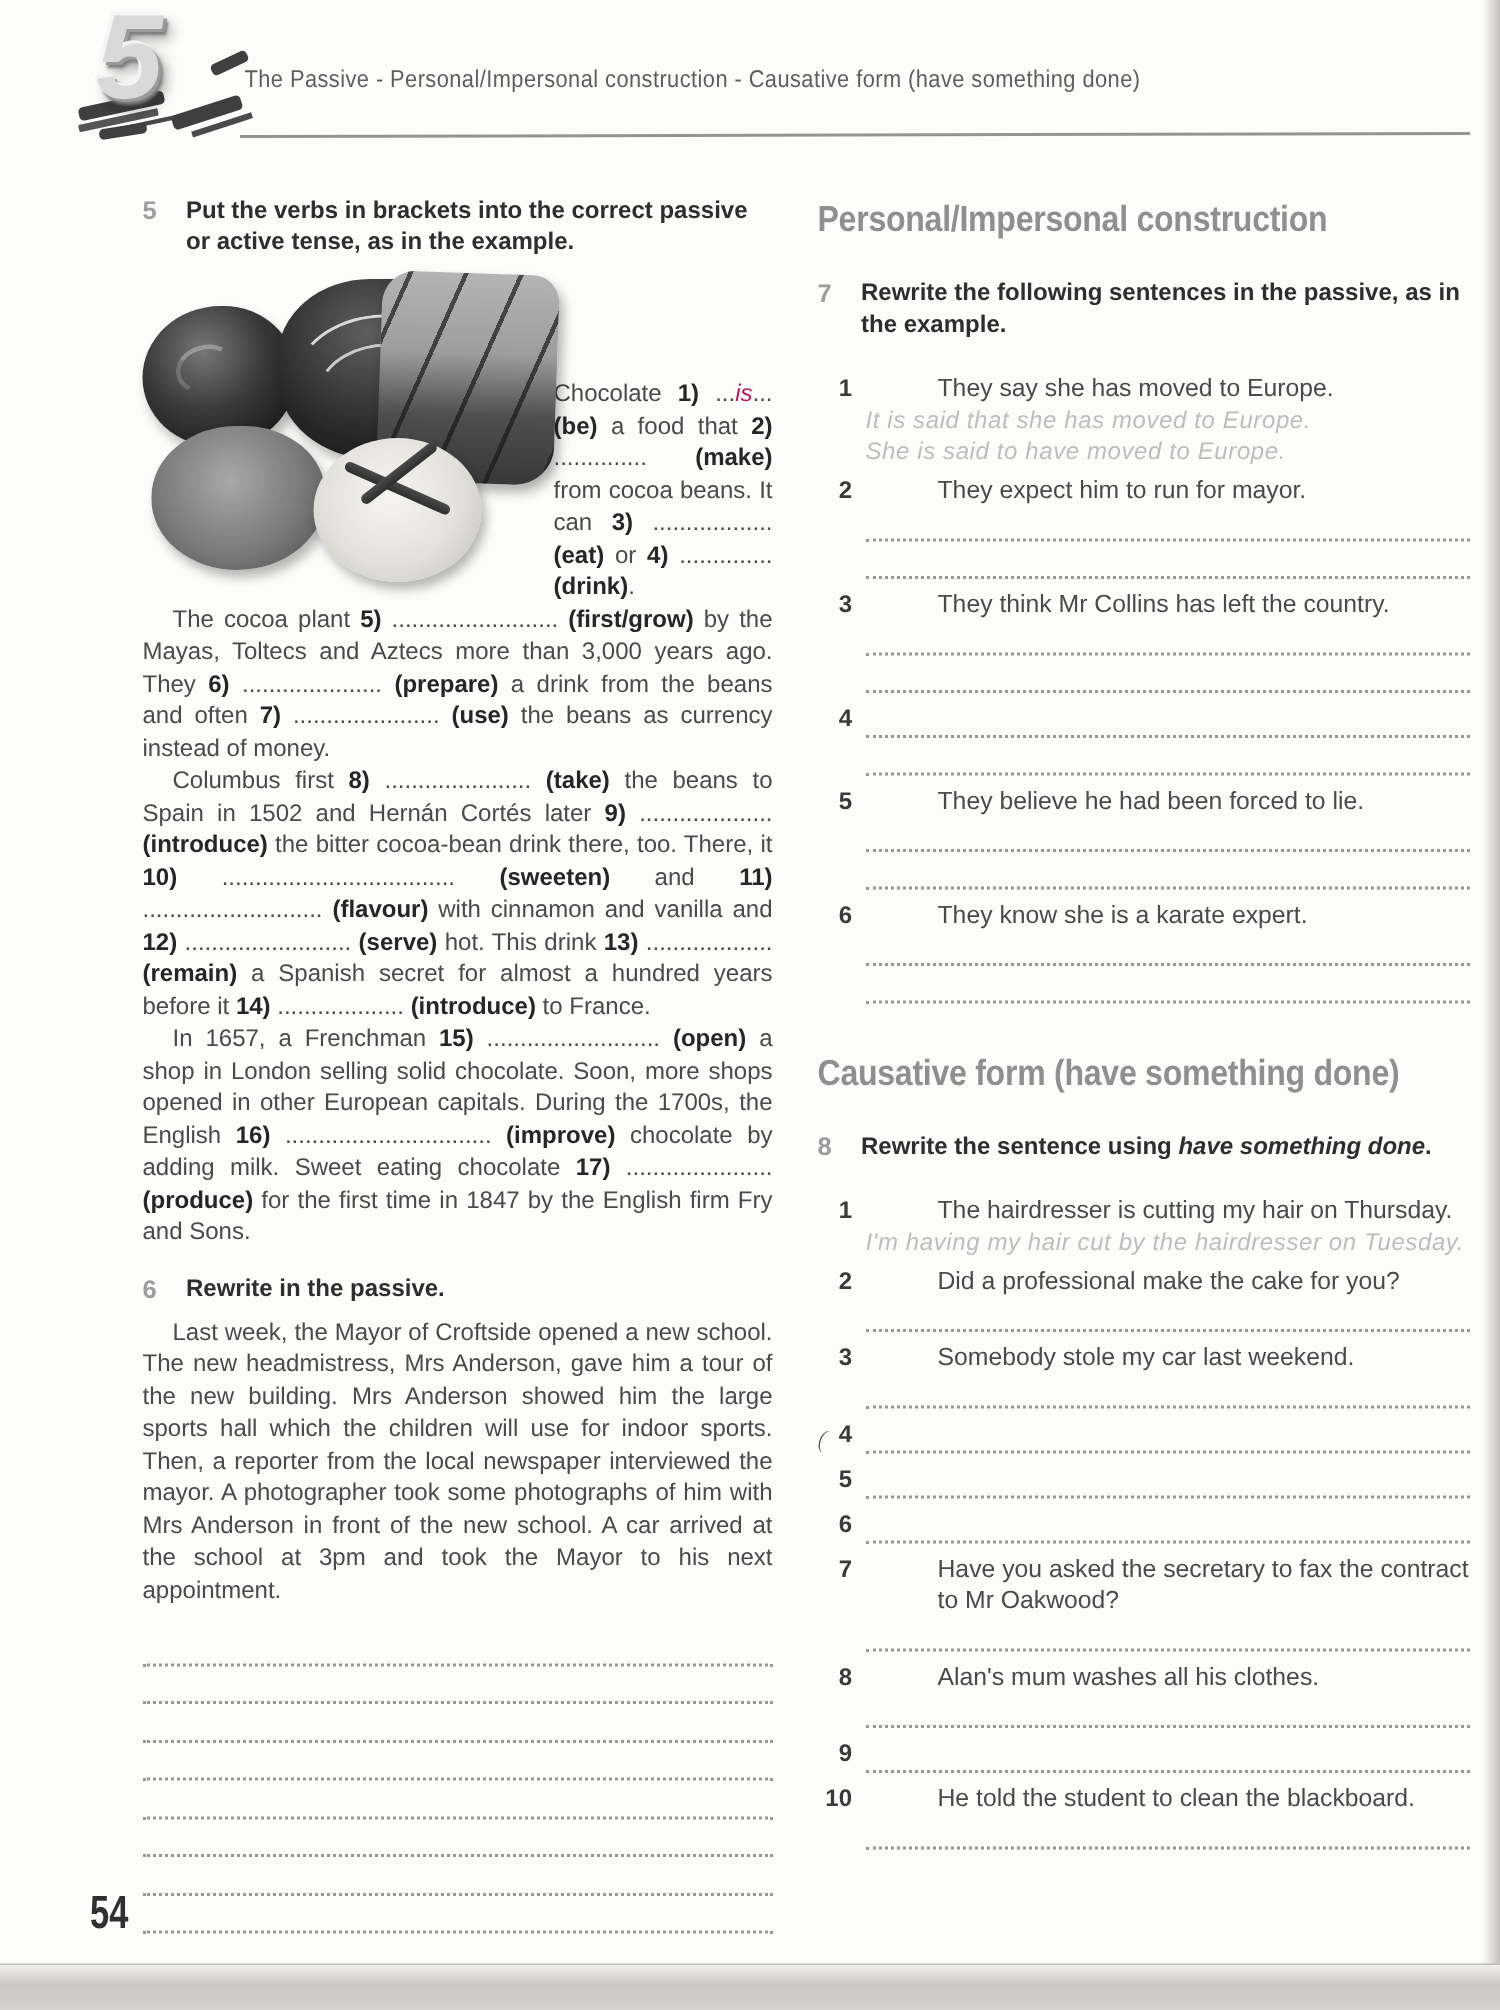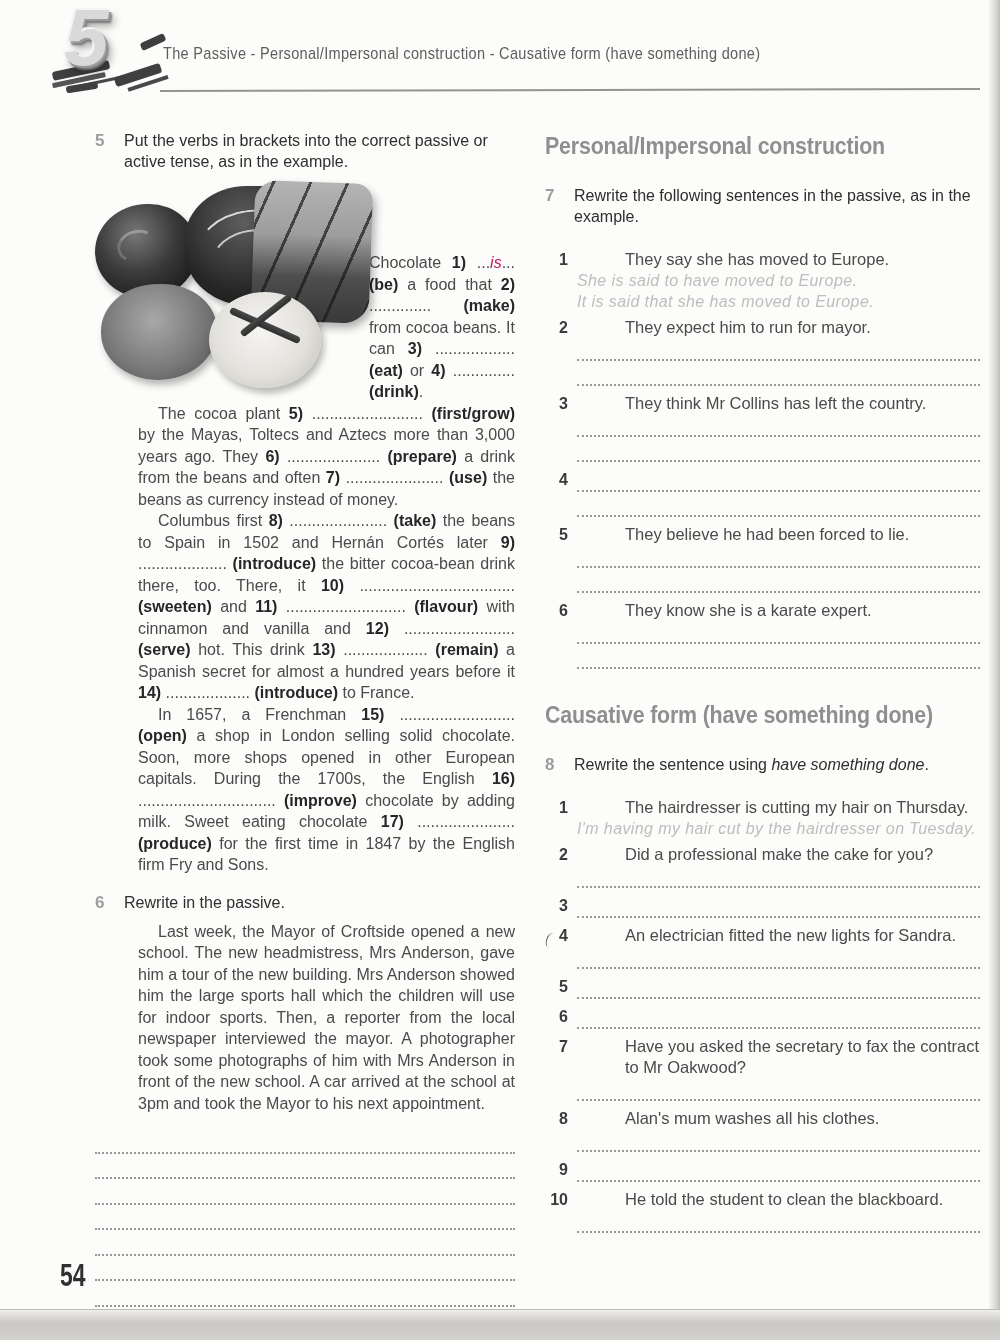--- a/index.html
+++ b/index.html
@@ -18,25 +18,25 @@
   .header-title{position:absolute;left:163px;top:44px;font-size:15px;color:#5e5e5e;letter-spacing:.3px;
                 transform:scaleX(.97) scaleY(1.08);transform-origin:left top;}
   .header-rule{position:absolute;left:160px;top:89px;width:820px;height:2px;background:#949492;transform:rotate(-.15deg);}
 
   
   .col-left{position:absolute;left:95px;top:130px;width:420px;}
   .col-right{position:absolute;left:545px;top:132px;width:435px;}
 
   .ex-head{display:flex;gap:9px;margin:0 0 8px 0;}
   .ex-num{flex:none;width:20px;font-weight:bold;color:#9d9d9d;font-size:17px;line-height:21px;}
-  .ex-instr{font-weight:normal;color:#2e2e2e;font-size:16px;line-height:21px;}
+  .ex-instr{font-weight:bold;color:#2e2e2e;font-size:16px;line-height:21px;}
 
   .body-text{font-size:16px;line-height:21.5px;color:#4a4a4a;text-align:justify;margin:0;}
   .body-text b{color:#262626;}
-  .indent{text-indent:20px;margin-left:43px;}
+  .indent{text-indent:20px;}
   .ex{color:#be185d;font-style:italic;}
 
   
   .photo{position:relative;float:left;width:272px;height:200px;margin:2px 2px 8px 0;}
   .wrap-spacer{float:right;width:128px;height:72px;}
   .choc{position:absolute;}
   .c1{left:0;top:22px;width:102px;height:94px;border-radius:52% 48% 50% 50%;
       background:radial-gradient(circle at 40% 32%,#777 0%,#3a3a3a 45%,#191919 85%);box-shadow:3px 5px 7px rgba(0,0,0,.28);}
   .c1::after{content:'';position:absolute;left:22px;top:26px;width:34px;height:26px;border:3px solid transparent;
       border-top-color:rgba(205,205,205,.45);border-left-color:rgba(205,205,205,.25);border-radius:50%;transform:rotate(-15deg);}
@@ -155,22 +155,22 @@
 
     <div class="ex-head">
       <span class="ex-num">7</span>
       <span class="ex-instr">Rewrite the following sentences in the passive, as in the example.</span>
     </div>
     <div id="ex7-items" class="items">
         <div class="q-item">
           <div class="q-num">1</div>
           <div class="q-body">
             <div class="q-text">They say she has moved to Europe.</div>
+            <div class="q-example">It is said that she has moved to Europe.</div>
             <div class="q-example">She is said to have moved to Europe.</div>
-            <div class="q-example">It is said that she has moved to Europe.</div>
           </div>
         </div>
         <div class="q-item">
           <div class="q-num">2</div>
           <div class="q-body">
             <div class="q-text">They expect him to run for mayor.</div>
             <div class="answer-line"></div>
             <div class="answer-line"></div>
           </div>
         </div>
@@ -224,27 +224,27 @@
         <div class="q-item">
           <div class="q-num">2</div>
           <div class="q-body">
             <div class="q-text">Did a professional make the cake for you?</div>
             <div class="answer-line"></div>
           </div>
         </div>
         <div class="q-item">
           <div class="q-num">3</div>
           <div class="q-body">
+            <div class="q-text">Somebody stole my car last weekend.</div>
             <div class="answer-line"></div>
           </div>
         </div>
         <div class="q-item">
           <div class="q-num pen">4</div>
           <div class="q-body">
-            <div class="q-text">An electrician fitted the new lights for Sandra.</div>
             <div class="answer-line"></div>
           </div>
         </div>
         <div class="q-item">
           <div class="q-num">5</div>
           <div class="q-body">
             <div class="answer-line"></div>
           </div>
         </div>
         <div class="q-item">

